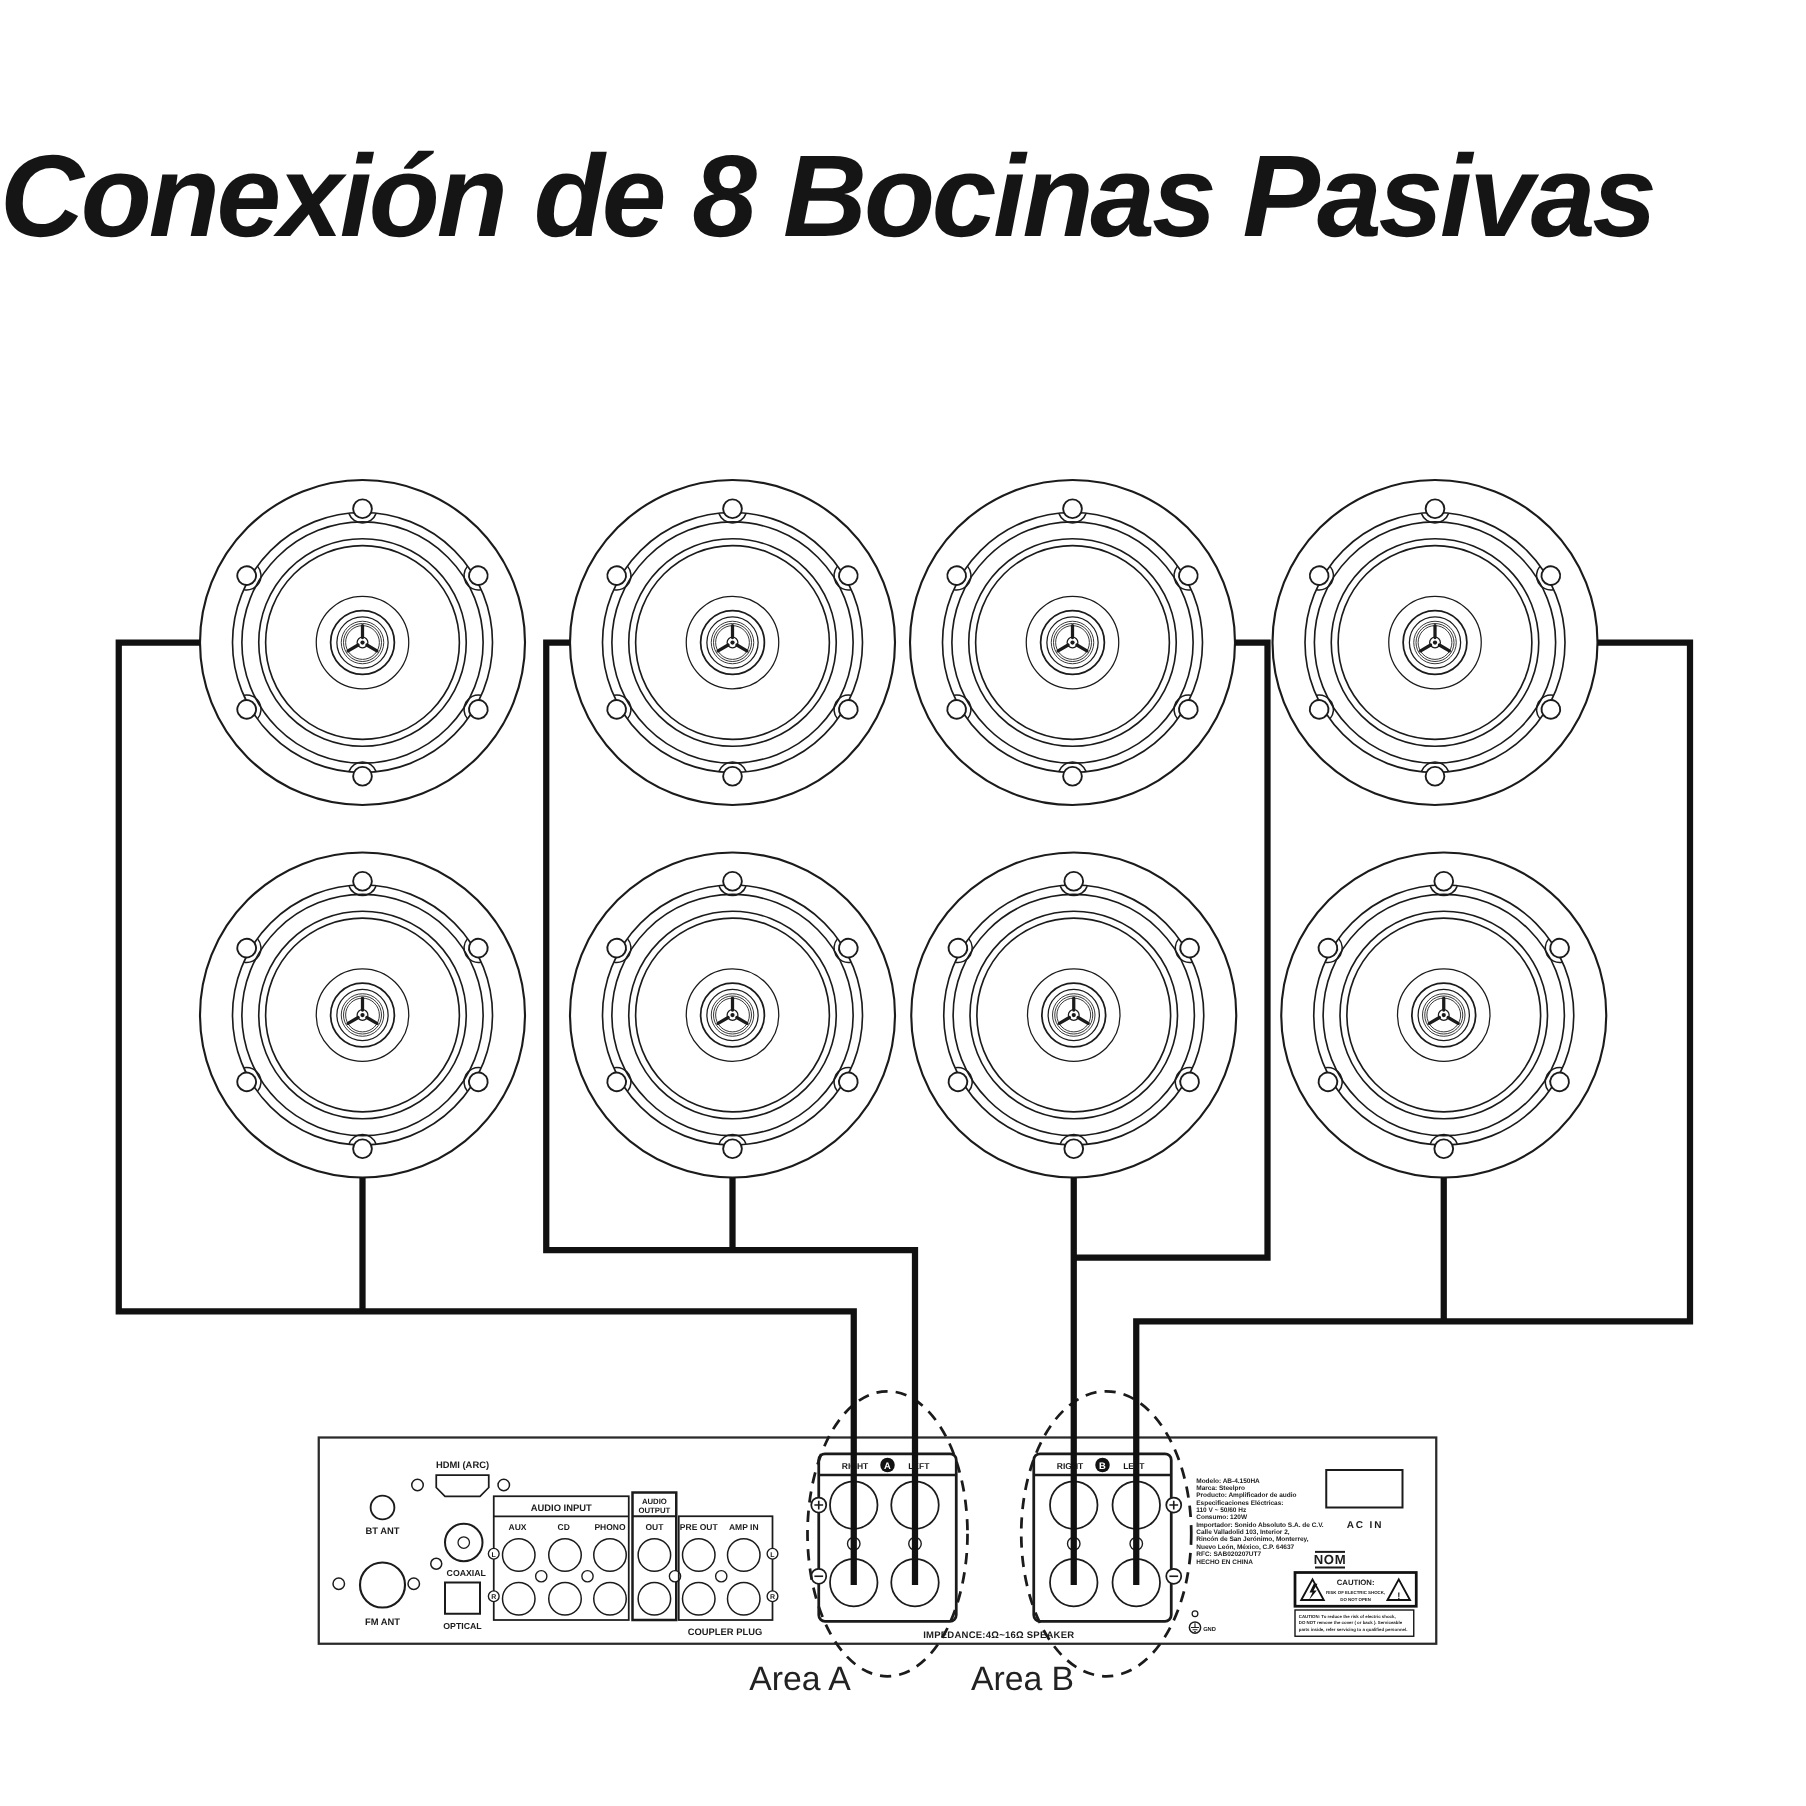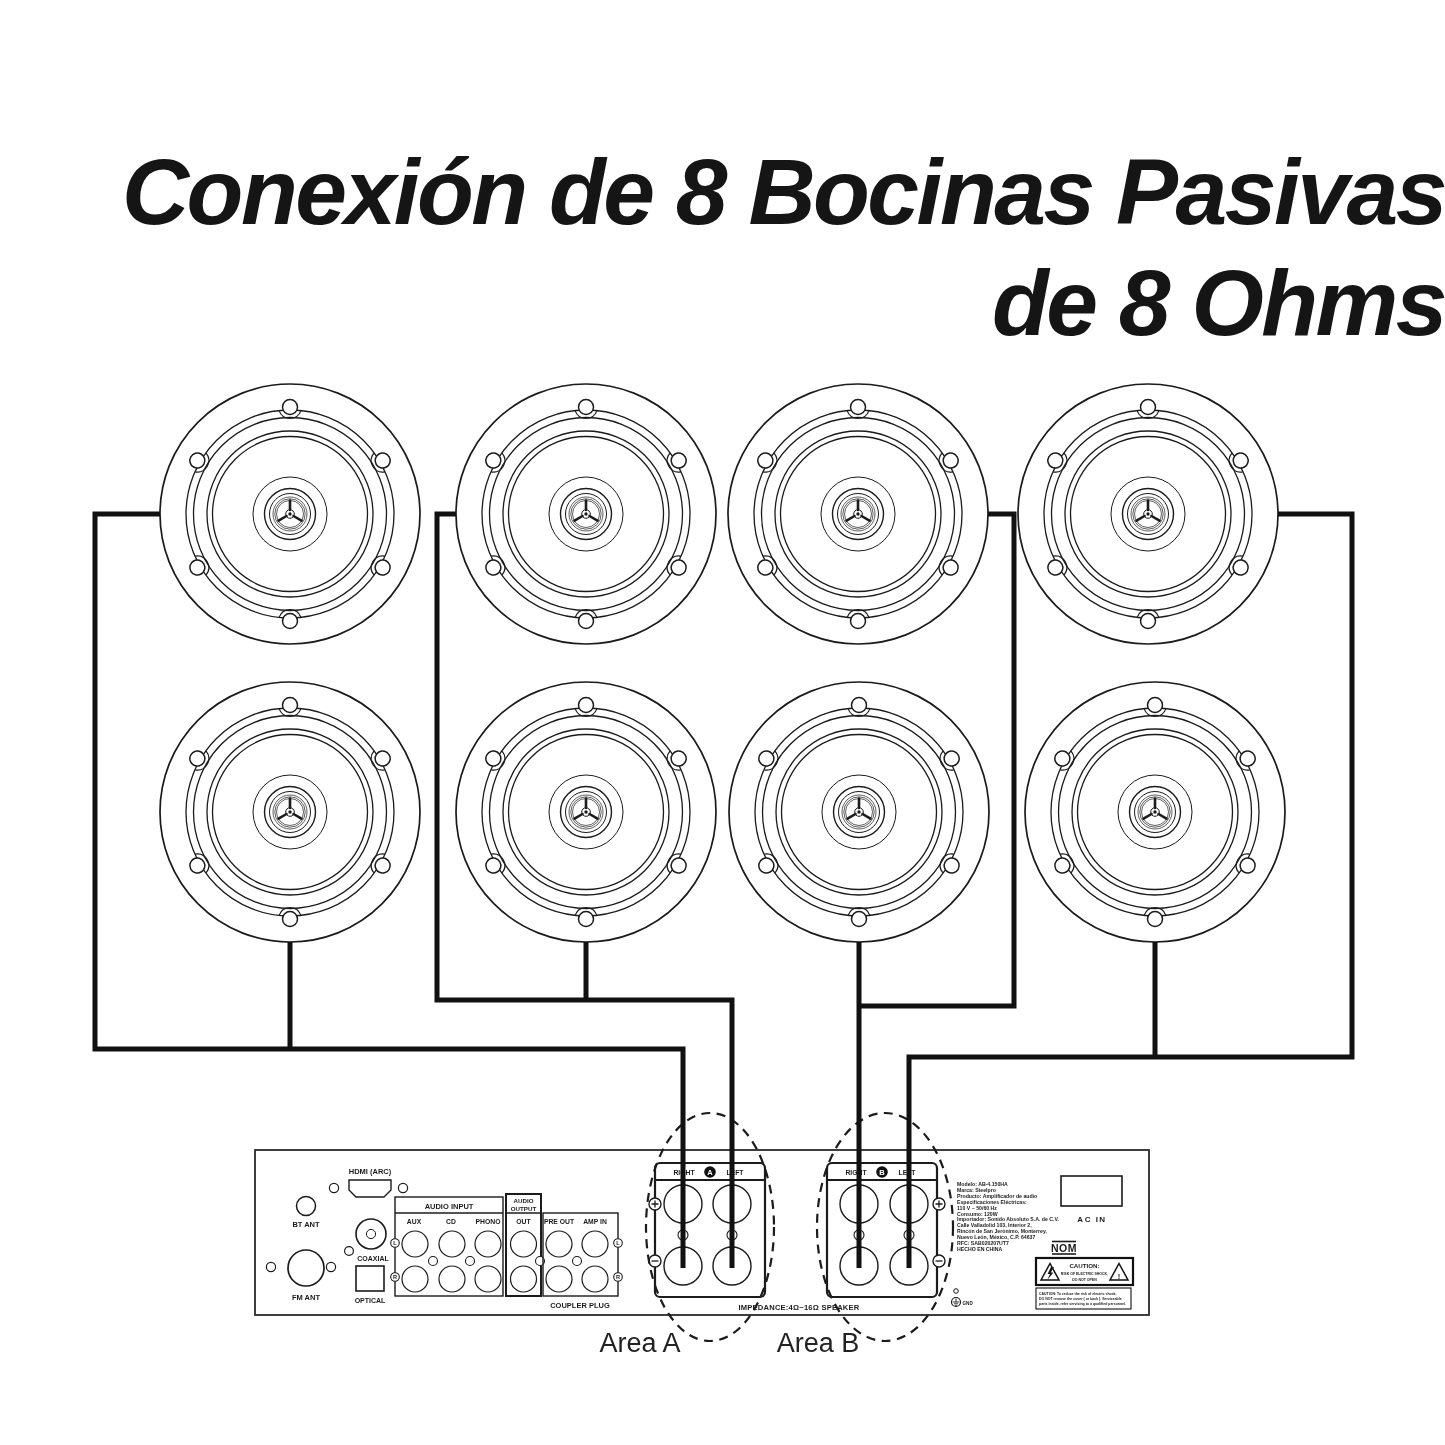--- a/index.html
+++ b/index.html
@@ -1,20 +1,20 @@
 <!DOCTYPE html>
 <html><head>
 <meta charset="utf-8">
 <style>
   html,body{margin:0;padding:0;background:#fff;}
   .canvas{position:relative;width:1445px;height:1445px;background:#ffffff;overflow:hidden;
           font-family:"Liberation Sans",sans-serif;}
-  .title{position:absolute;top:102px;left:0;width:1445px;text-align:right;
+  .title{position:absolute;top:102px;left:0;width:1445px;text-align:left;
          font:italic 700 93px/111px "Liberation Sans",sans-serif;
-         letter-spacing:-2.5px;color:#151515;margin-top:35px;}
+         letter-spacing:-2.5px;color:#151515;}
   svg{position:absolute;top:0;left:0;}
   svg *{vector-effect:none;}
   text{fill:#1b1b1b;font-family:"Liberation Sans",sans-serif;}
   .mid{text-anchor:middle;}
   .t75{font-size:7.5px;font-weight:700;}
   .t70{font-size:7px;font-weight:700;}
   .t68{font-size:6.8px;font-weight:700;}
   .t60{font-size:6.2px;font-weight:700;}
   .t55{font-size:5.6px;font-weight:700;}
   .t52{font-size:5.2px;font-weight:700;}
@@ -28,21 +28,20 @@
   .ln{stroke:#1b1b1b;fill:none;}
   .wire{stroke:#111;stroke-width:5;fill:none;}
   .wht{fill:#fff;stroke:#1b1b1b;}
 </style>
 </head>
 <body>
 <div class="canvas">
 
   <div class="title">
     <div>Conexión de 8 Bocinas Pasivas</div>
-    <div>de 8 Ohms</div>
   </div>
 
   <svg width="1445" height="1445" viewBox="0 0 1445 1445">
     <defs>
       <g id="screw">
         <circle cx="0" cy="-107" r="7.5" fill="#fff" stroke="#1b1b1b" stroke-width="1.5"></circle>
         <path d="M -10.8 -103.1 A 11.5 11.5 0 0 0 10.8 -103.1" fill="none" stroke="#1b1b1b" stroke-width="1.2"></path>
       </g>
       <g id="spk">
         <circle r="130" class="ln" stroke-width="1.7" fill="#fff"></circle>

